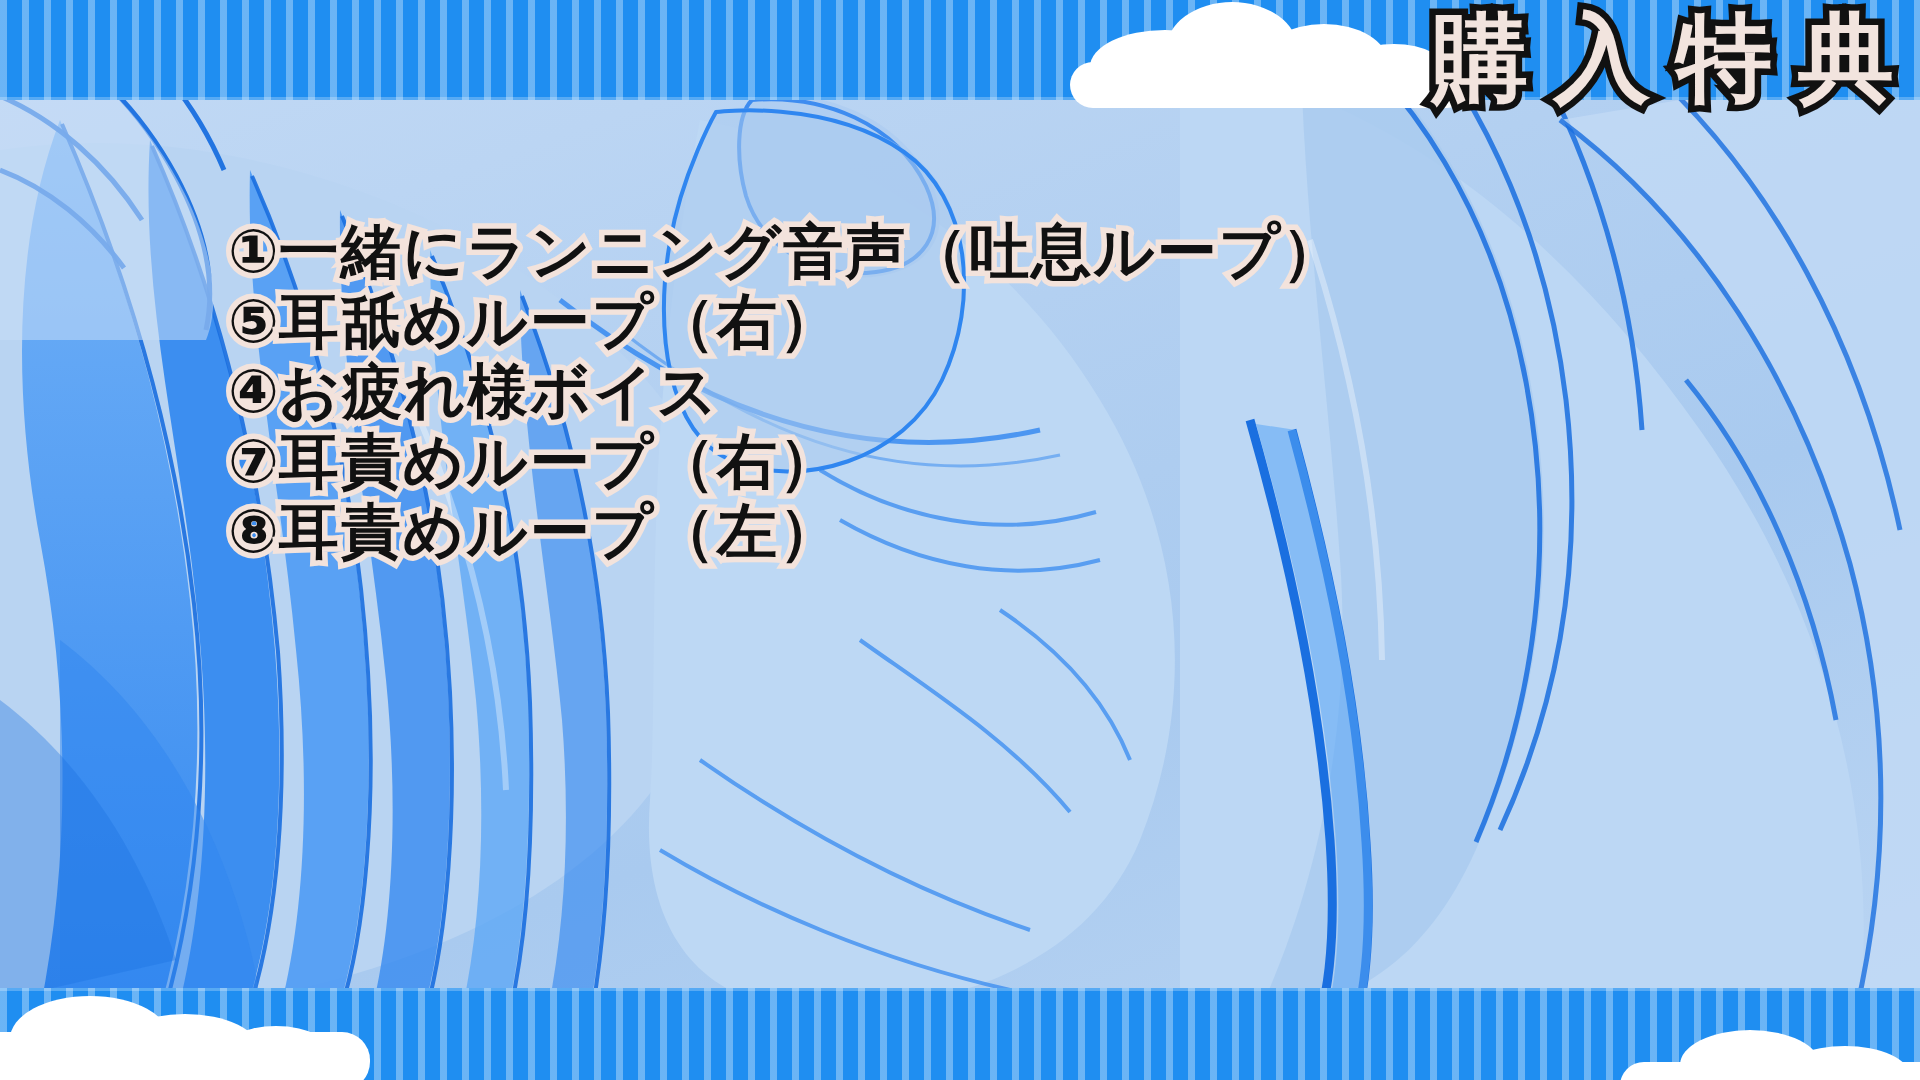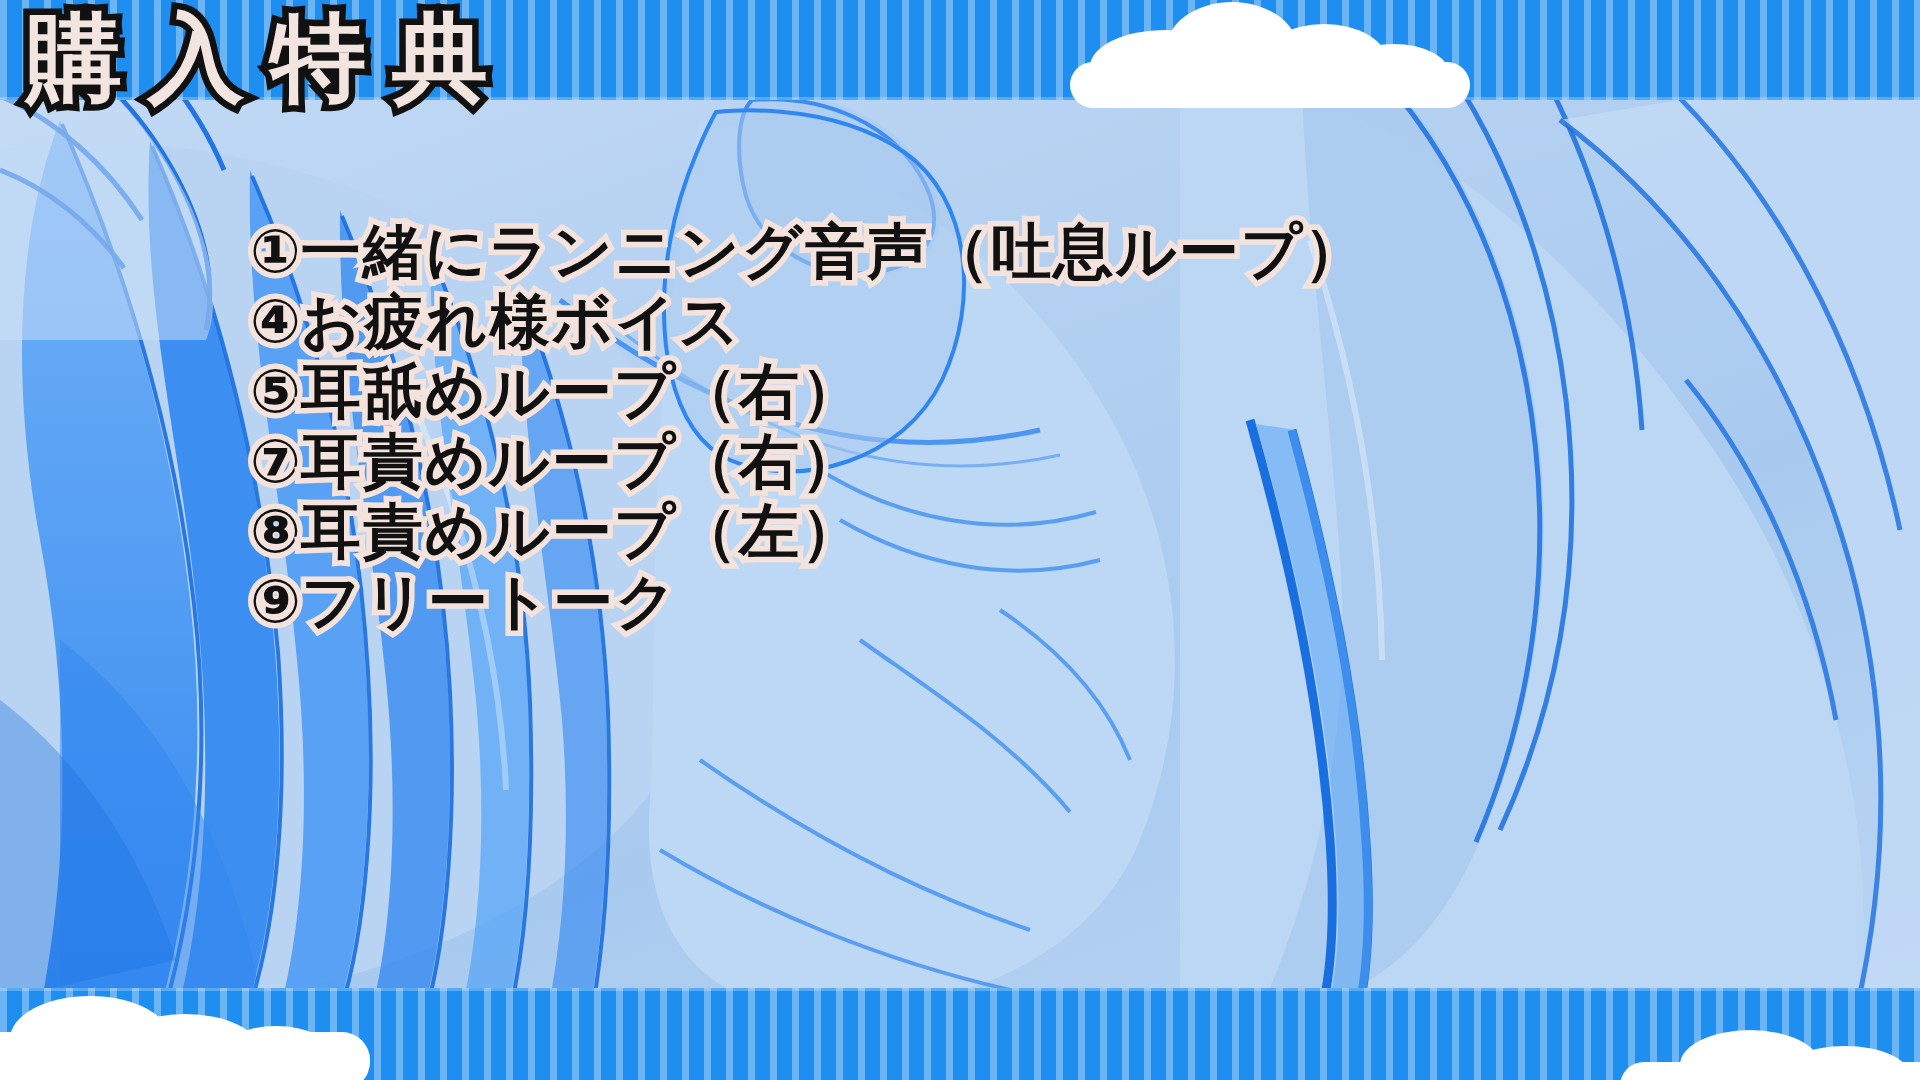--- a/index.html
+++ b/index.html
@@ -30,41 +30,40 @@
   .band-bottom{bottom:0;height:92px;}
 
   .band-inner-line{position:absolute;left:0;width:1920px;height:3px;background:rgba(255,255,255,.25);}
 
   
   .cloud{position:absolute;background:#ffffff;border-radius:50%;}
   .cloud-grp{position:absolute;}
 
   
   .title{
-    position:absolute;top:8px;left:0;width:1920px;text-align:left;
+    position:absolute;top:8px;left:0;width:1920px;text-align:right;
     font-size:96px;line-height:1.05;font-weight:700;
     letter-spacing:26px;text-indent:26px;
     color:#f2e4de;
     -webkit-text-stroke:13px #111111;
     paint-order:stroke fill;
     font-family:"DejaVu Sans","Liberation Sans",sans-serif;
     white-space:nowrap;
   }
 
   
   .list{position:absolute;left:228px;top:216px;width:1460px;}
   .row{
     display:block;
     font-size:60px;line-height:70px;font-weight:700;
     color:#111111;
     -webkit-text-stroke:11px #f3e3dc;
     paint-order:stroke fill;
     white-space:nowrap;
     letter-spacing:2px;
-    margin-left:22px;
   }
   .row .num{letter-spacing:0px;}
 </style>
 </head>
 <body>
 
 <div id="stage">
 
   <div class="bg-base"></div>
   <div class="bg-grad"></div>
@@ -190,29 +189,26 @@
     <div class="cloud" style="left:0px;top:62px;width:330px;height:50px;border-radius:24px;"></div>
   </div>
 
   <div class="title">購入特典</div>
 
   <div class="list">
     <div class="row">
       <span class="num">①</span><span>一緒にランニング音声（吐息ループ）</span>
     </div>
     <div class="row">
+      <span class="num">⑤</span><span>耳舐めループ（右）</span>
+    </div>
+    <div class="row">
       <span class="num">④</span><span>お疲れ様ボイス</span>
     </div>
     <div class="row">
-      <span class="num">⑤</span><span>耳舐めループ（右）</span>
-    </div>
-    <div class="row">
       <span class="num">⑦</span><span>耳責めループ（右）</span>
     </div>
     <div class="row">
       <span class="num">⑧</span><span>耳責めループ（左）</span>
     </div>
-    <div class="row">
-      <span class="num">⑨</span><span>フリートーク</span>
-    </div>
   </div>
 
 </div>
 
 </body></html>

